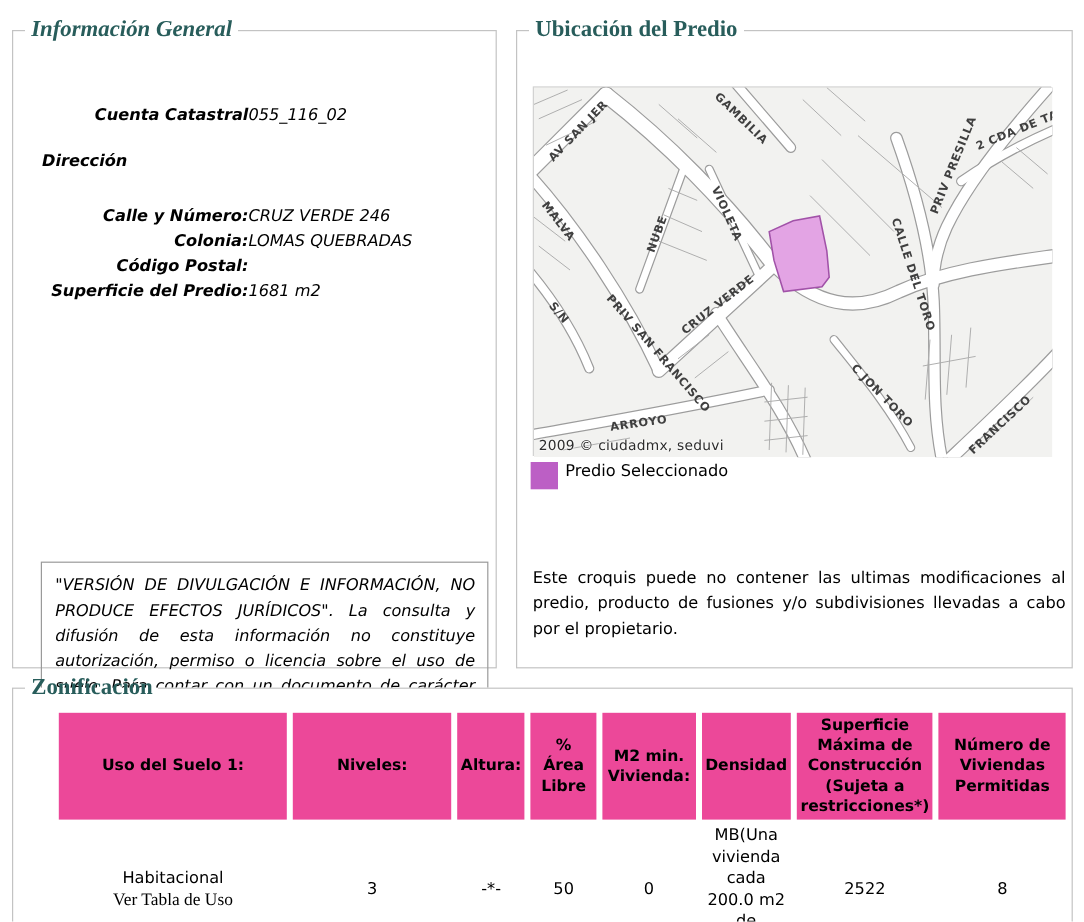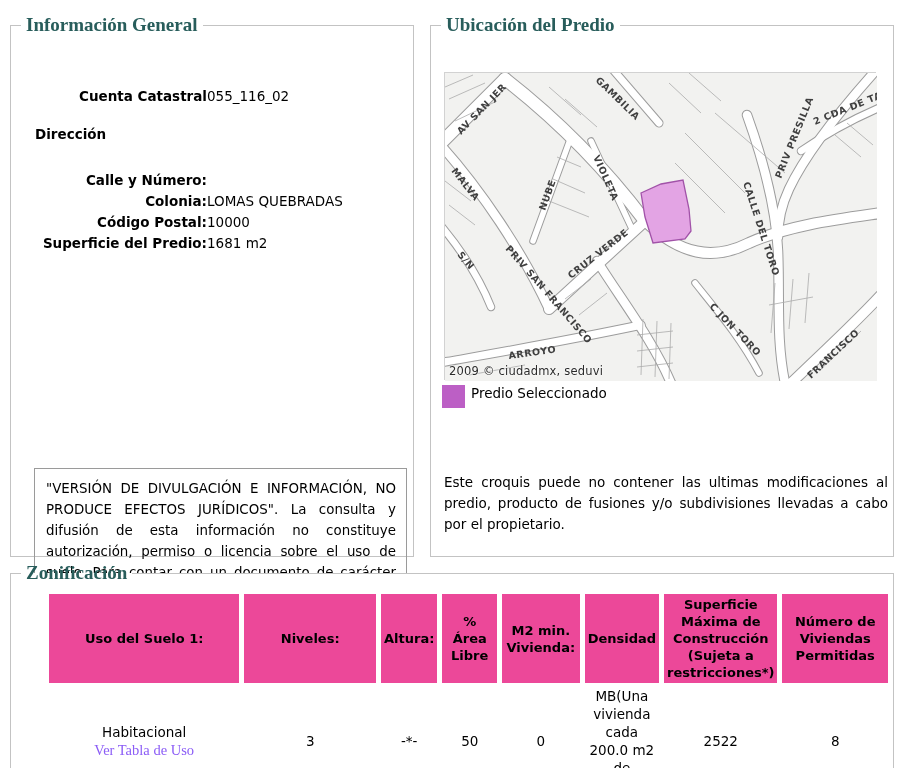--- a/index.html
+++ b/index.html
@@ -14,21 +14,21 @@
   legend {
     font-family:"Liberation Serif","DejaVu Serif",serif;
     font-weight:bold;
     font-size:19px;
     color:#285d5b;
     margin-left:10px;
     padding:0 5px;
   }
 
   
-  #fs-general { left:10px; top:14px; width:404px; height:543px; }
+  #fs-general { left:10px; top:14px; width:404px; height:543px;font-style:italic; }
   .gen-body { padding:0 8px 0 24px; position:relative; height:100%; }
   .frow { display:flex; font-size:13.5px; line-height:21px; }
   .frow .lbl { font-weight:bold; width:172px; flex:0 0 172px;text-align:right; }
   .frow .val { flex:1; }
   .r-cuenta { margin-top:50px; }
   .r-direccion { margin-top:17px; font-weight:bold; font-size:13.5px; line-height:21px; }
   .r-group { margin-top:25px; }
   .disclaimer {
     position:absolute; left:23px; right:6px; top:382px; height:156px;
     border:1px solid #9a9a9a;
@@ -67,49 +67,49 @@
     background:#fff;
     font-size:13.5px; line-height:18px;
     text-align:center; vertical-align:middle;
     height:96px; padding:0 2px;
   }
   .c1{width:203px;} .c2{width:140px;} .c3{width:52px;} .c4{width:56px;}
   .c5{width:78px;} .c6{width:68px;margin-left:16px;} .c7{width:112px;} .c8{width:108px;}
   .uso-link {
     display:block;
     font-family:"Liberation Serif","DejaVu Serif",serif;
-    font-size:14.5px; color:#8b5cf6; cursor:pointer; text-decoration:none;
+    font-size:14.5px; color:#000000; cursor:pointer; text-decoration:none;
   }
   .densidad-cell { font-size:13px; }
 </style>
 </head>
 <body>
 
 <fieldset id="fs-general">
   <legend>Información General</legend>
   <div class="gen-body">
 
     <div class="frow r-cuenta">
       <span class="lbl">Cuenta Catastral</span>
       <span class="val">055_116_02</span>
     </div>
 
     <div class="r-direccion">Dirección</div>
 
     <div class="r-group">
       <div class="frow">
         <span class="lbl">Calle y Número:</span>
+        <span class="val">CRUZ VERDE 246</span>
       </div>
       <div class="frow">
         <span class="lbl">Colonia:</span>
         <span class="val">LOMAS QUEBRADAS</span>
       </div>
       <div class="frow">
         <span class="lbl">Código Postal:</span>
-        <span class="val">10000</span>
       </div>
       <div class="frow">
         <span class="lbl">Superficie del Predio:</span>
         <span class="val">1681 m2</span>
       </div>
     </div>
 
     <div class="disclaimer">"VERSIÓN DE DIVULGACIÓN E INFORMACIÓN, NO PRODUCE EFECTOS JURÍDICOS". La consulta y difusión de esta información no constituye autorización, permiso o licencia sobre el uso de suelo. Para contar con un documento de carácter oficial es necesario solicitar a la autoridad competente, la expedición del Certificado correspondiente.</div>
   </div>
 </fieldset>

